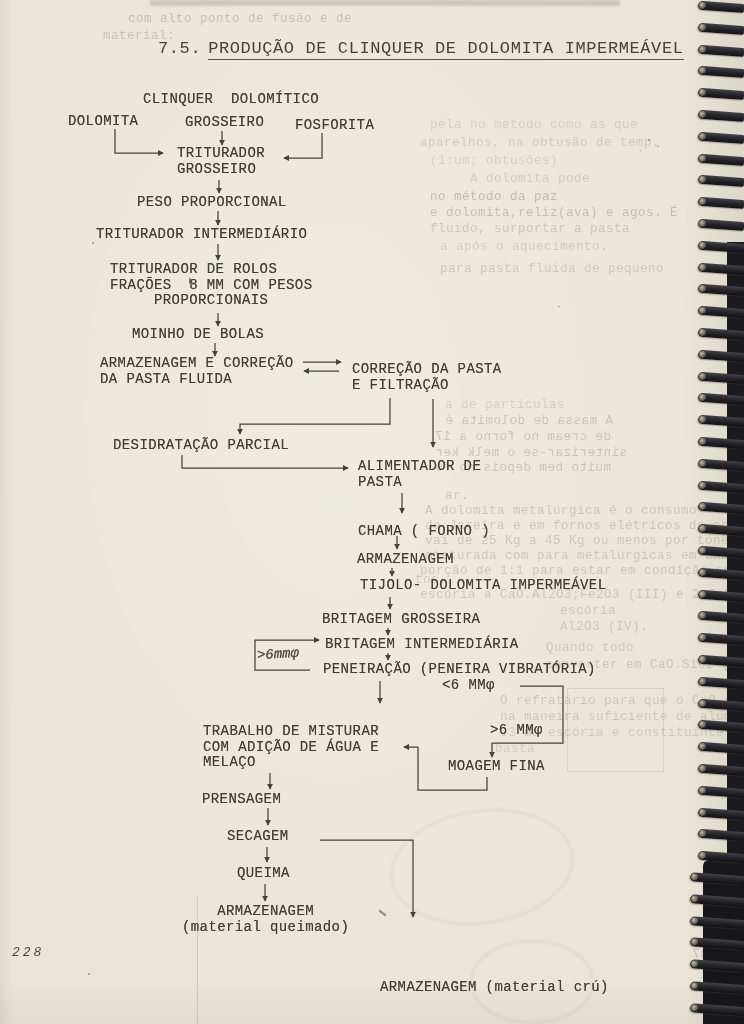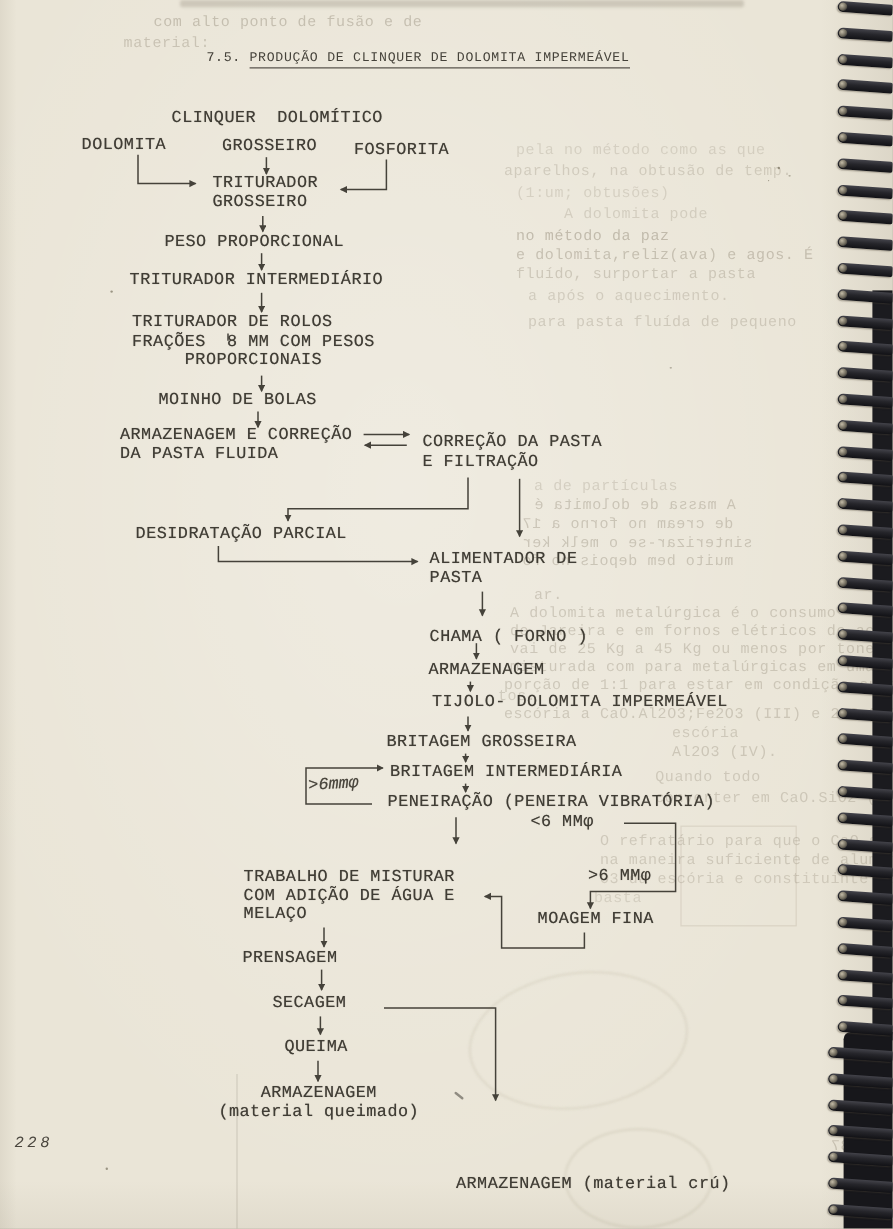--- a/index.html
+++ b/index.html
@@ -8,21 +8,21 @@
     background:
       radial-gradient(ellipse at 45% 40%, rgba(255,255,255,.25), rgba(0,0,0,0) 70%),
       linear-gradient(90deg, rgba(120,110,90,.10) 0, rgba(0,0,0,0) 14px),
       linear-gradient(270deg, rgba(120,110,90,.12) 0, rgba(0,0,0,0) 60px),
       linear-gradient(0deg, rgba(120,110,90,.08) 0, rgba(0,0,0,0) 40px),
       #eae5d7;
     font-family:"Liberation Mono","DejaVu Sans Mono",monospace;
     color:#45423a;
   }
   
-  .title{position:absolute;left:172px;top:36px;font-size:11px;line-height:26px;letter-spacing:.6px;white-space:nowrap;}
+  .title{position:absolute;left:158px;top:36px;font-size:17px;line-height:26px;letter-spacing:.6px;white-space:nowrap;}
   .title .u{border-bottom:1.6px solid rgba(62,58,50,.85);padding-bottom:1px;}
   .title .prefix{margin-right:7px;}
   .title .line2{margin-left:8px;display:inline-block;}
   
   .node{
     position:absolute;white-space:pre;font-size:14px;line-height:15.5px;letter-spacing:.4px;
     color:#403d35;text-shadow:0 0 .6px rgba(64,60,52,.65);
   }
   .node.hand{font-style:italic;font-size:14px;letter-spacing:0;transform:rotate(-3deg);color:#4a463d;}
   
@@ -143,21 +143,21 @@
     </svg>
 
   <div id="nodes">
       <div class="node" style="left: 143px; top: 92px;">CLINQUER  DOLOMÍTICO</div>
       <div class="node" style="left: 68px; top: 114px;">DOLOMITA</div>
       <div class="node" style="left: 185px; top: 115px;">GROSSEIRO</div>
       <div class="node" style="left: 295px; top: 118px;">FOSFORITA</div>
       <div class="node" style="left: 177px; top: 146px;">TRITURADOR
 GROSSEIRO</div>
       <div class="node" style="left: 137px; top: 195px;">PESO PROPORCIONAL</div>
-      <div class="node" style="left: 108px; top: 227px;">TRITURADOR INTERMEDIÁRIO</div>
+      <div class="node" style="left: 96px; top: 227px;">TRITURADOR INTERMEDIÁRIO</div>
       <div class="node" style="left: 110px; top: 262px;">TRITURADOR DE ROLOS
 FRAÇÕES  8 MM COM PESOS
      PROPORCIONAIS</div>
       <div class="node" style="left: 132px; top: 327px;">MOINHO DE BOLAS</div>
       <div class="node" style="left: 100px; top: 356px;">ARMAZENAGEM E CORREÇÃO
 DA PASTA FLUIDA</div>
       <div class="node" style="left: 352px; top: 362px;">CORREÇÃO DA PASTA
 E FILTRAÇÃO</div>
       <div class="node" style="left: 113px; top: 438px;">DESIDRATAÇÃO PARCIAL</div>
       <div class="node" style="left: 358px; top: 459px;">ALIMENTADOR DE

